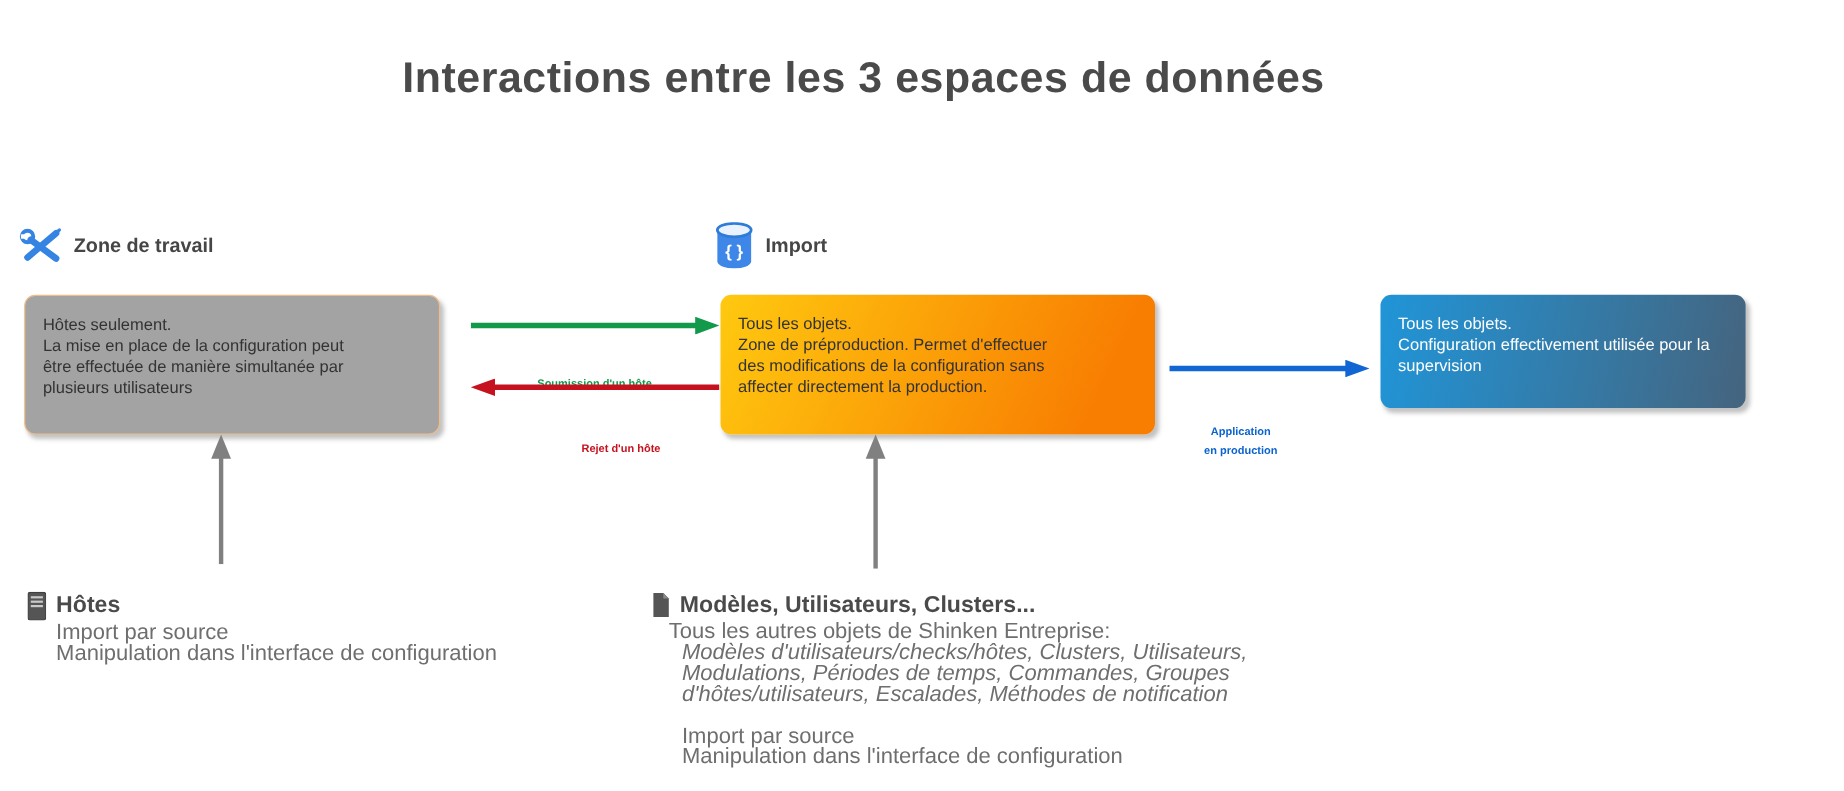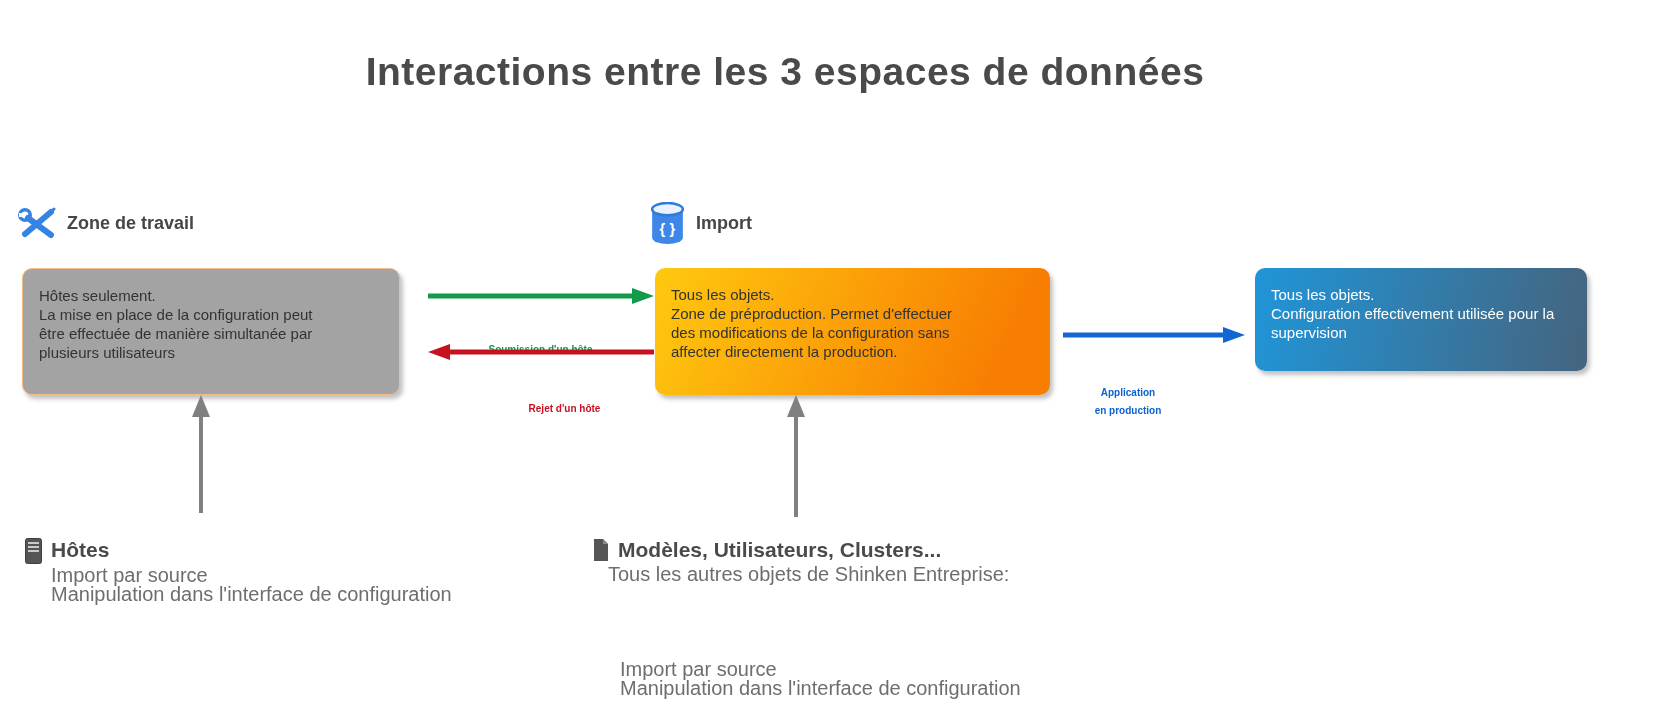--- a/index.html
+++ b/index.html
@@ -124,16 +124,19 @@
 Manipulation dans l'interface de configuration</div>
 
   <div class="abs src-heading" style="left:593px;top:538px;">
     <svg width="16" height="24" viewBox="0 0 16 24">
       <path d="M1 1 H10 L15 6 V23 H1 Z" fill="#555555"></path>
       <path d="M10 1 L10 6 L15 6 Z" fill="#8a8a8a"></path>
     </svg>
     <span class="hlabel">Modèles, Utilisateurs, Clusters...</span>
   </div>
   <div class="abs src-text" style="left:608px;top:565px;">Tous les autres objets de Shinken Entreprise:</div>
+  <div class="abs src-text italic" style="left:620px;top:584px;">Modèles d'utilisateurs/checks/hôtes, Clusters, Utilisateurs,
+Modulations, Périodes de temps, Commandes, Groupes
+d'hôtes/utilisateurs, Escalades, Méthodes de notification</div>
   <div class="abs src-text" style="left:620px;top:660px;">Import par source
 Manipulation dans l'interface de configuration</div>
 
 </div>
 
 </body></html>

